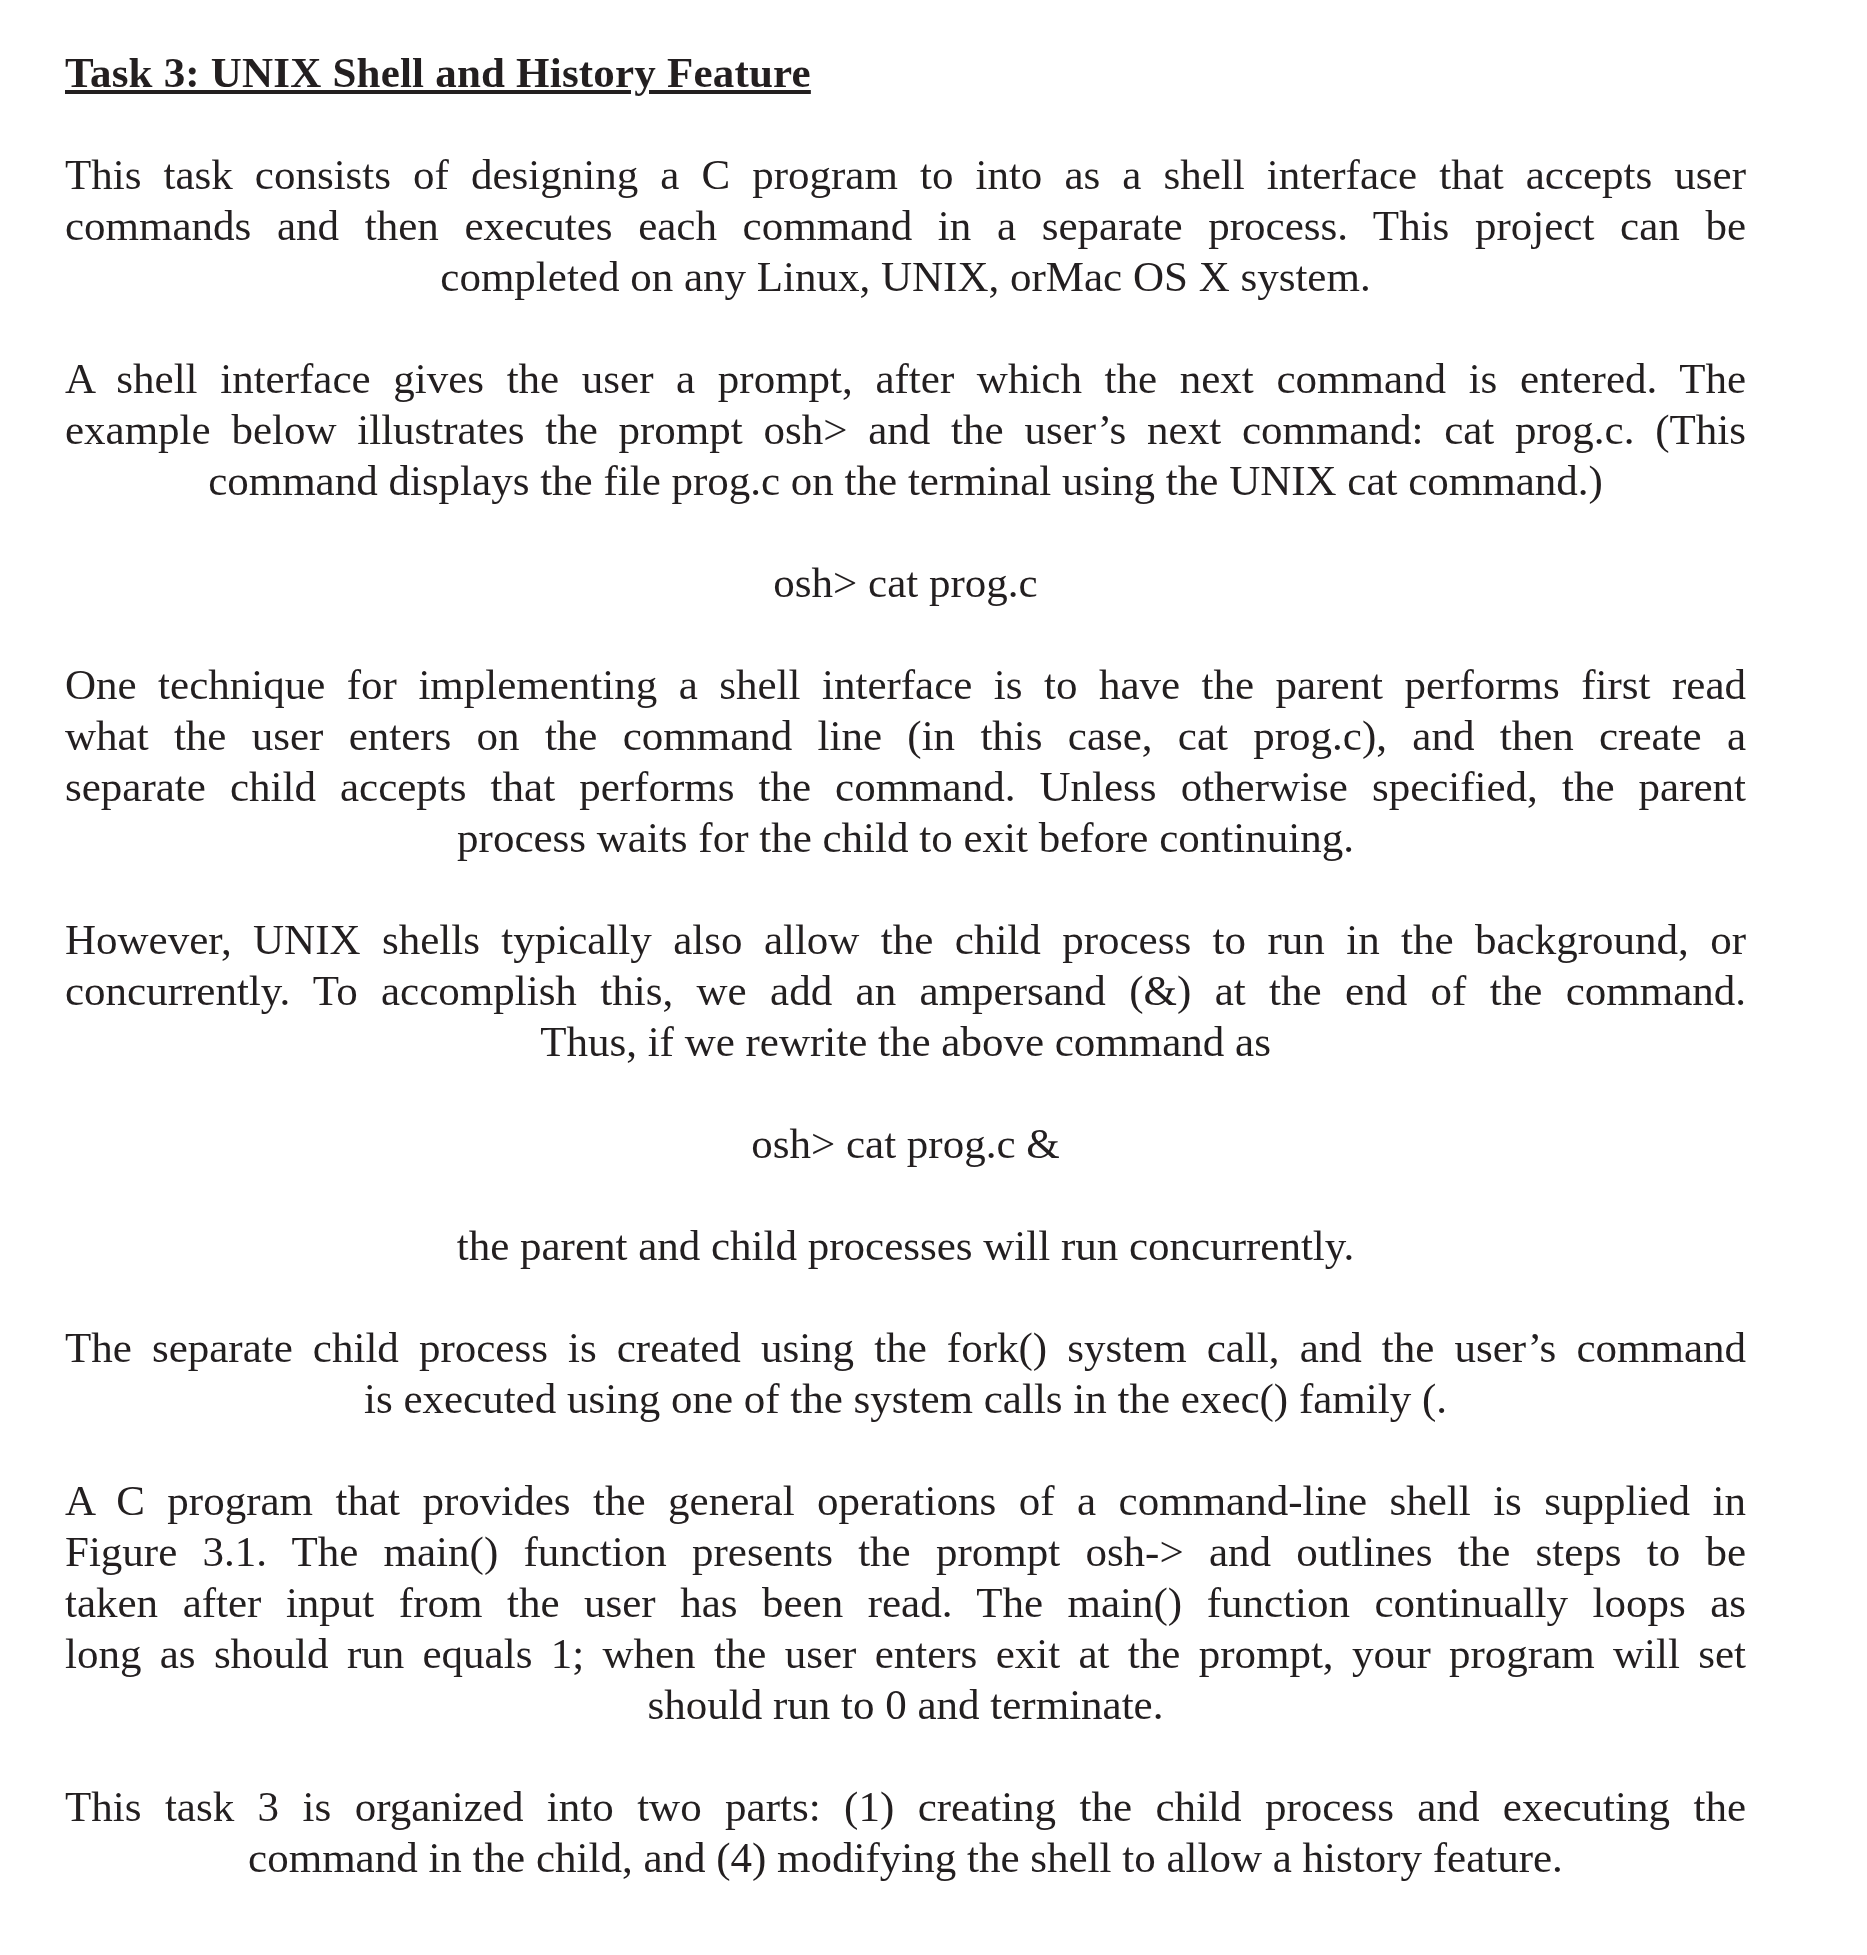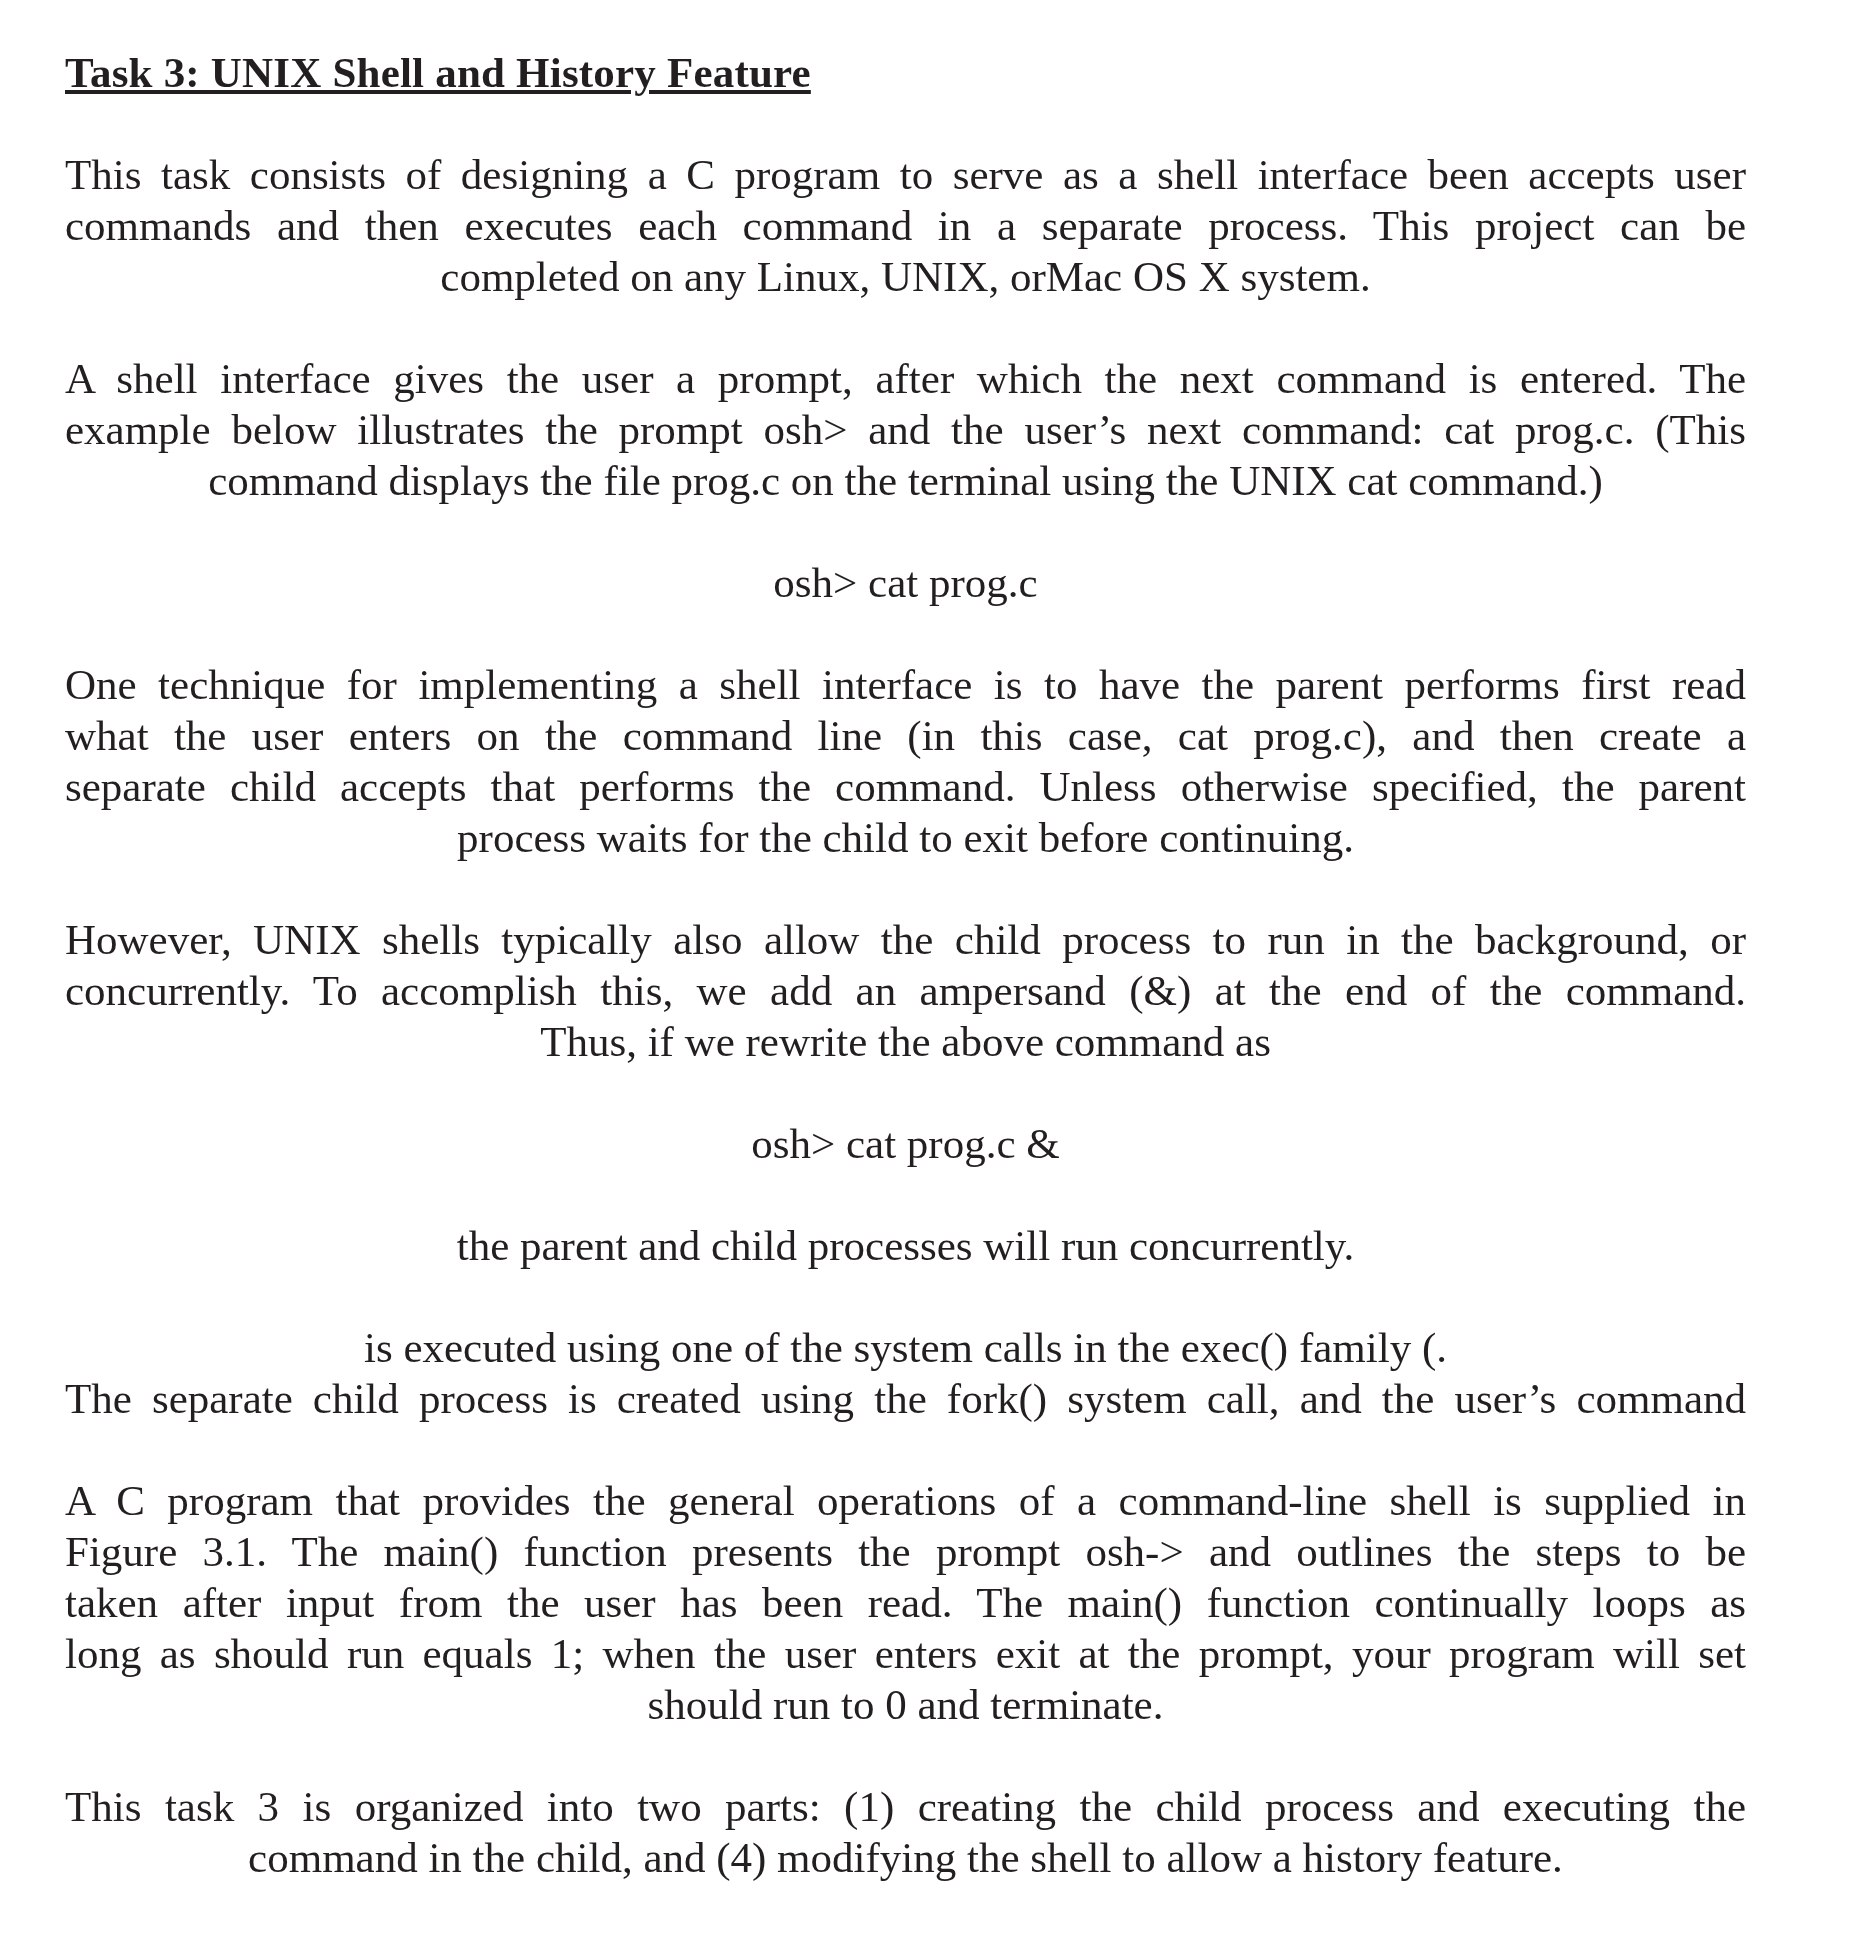--- a/index.html
+++ b/index.html
@@ -64,21 +64,21 @@
 </head>
 <body>
 
 <div class="page">
   <div class="content">
 
     <div class="heading"><span>Task 3: UNIX Shell and History Feature</span></div>
     <div class="gap"></div>
 
     <div class="para">
-      <span class="line just">This task consists of designing a C program to serve as a shell interface been accepts user</span>
+      <span class="line just">This task consists of designing a C program to into as a shell interface that accepts user</span>
       <span class="line just">commands and then executes each command in a separate process. This project can be</span>
       <span class="line last">completed on any Linux, UNIX, orMac OS X system.</span>
     </div>
 
     <div class="para">
       <span class="line just">A shell interface gives the user a prompt, after which the next command is entered. The</span>
       <span class="line just">example below illustrates the prompt osh&gt; and the user’s next command: cat prog.c. (This</span>
       <span class="line last">command displays the file prog.c on the terminal using the UNIX cat command.)</span>
     </div>
 
@@ -101,22 +101,22 @@
 
     <div class="para">
       <span class="line last">osh&gt; cat prog.c &amp;</span>
     </div>
 
     <div class="para">
       <span class="line last">the parent and child processes will run concurrently.</span>
     </div>
 
     <div class="para">
+      <span class="line just">The separate child process is created using the fork() system call, and the user’s command</span>
       <span class="line last">is executed using one of the system calls in the exec() family (.</span>
-      <span class="line just">The separate child process is created using the fork() system call, and the user’s command</span>
     </div>
 
     <div class="para">
       <span class="line just">A C program that provides the general operations of a command-line shell is supplied in</span>
       <span class="line just">Figure 3.1. The main() function presents the prompt osh-&gt; and outlines the steps to be</span>
       <span class="line just">taken after input from the user has been read. The main() function continually loops as</span>
       <span class="line just">long as should run equals 1; when the user enters exit at the prompt, your program will set</span>
       <span class="line last">should run to 0 and terminate.</span>
     </div>
 

